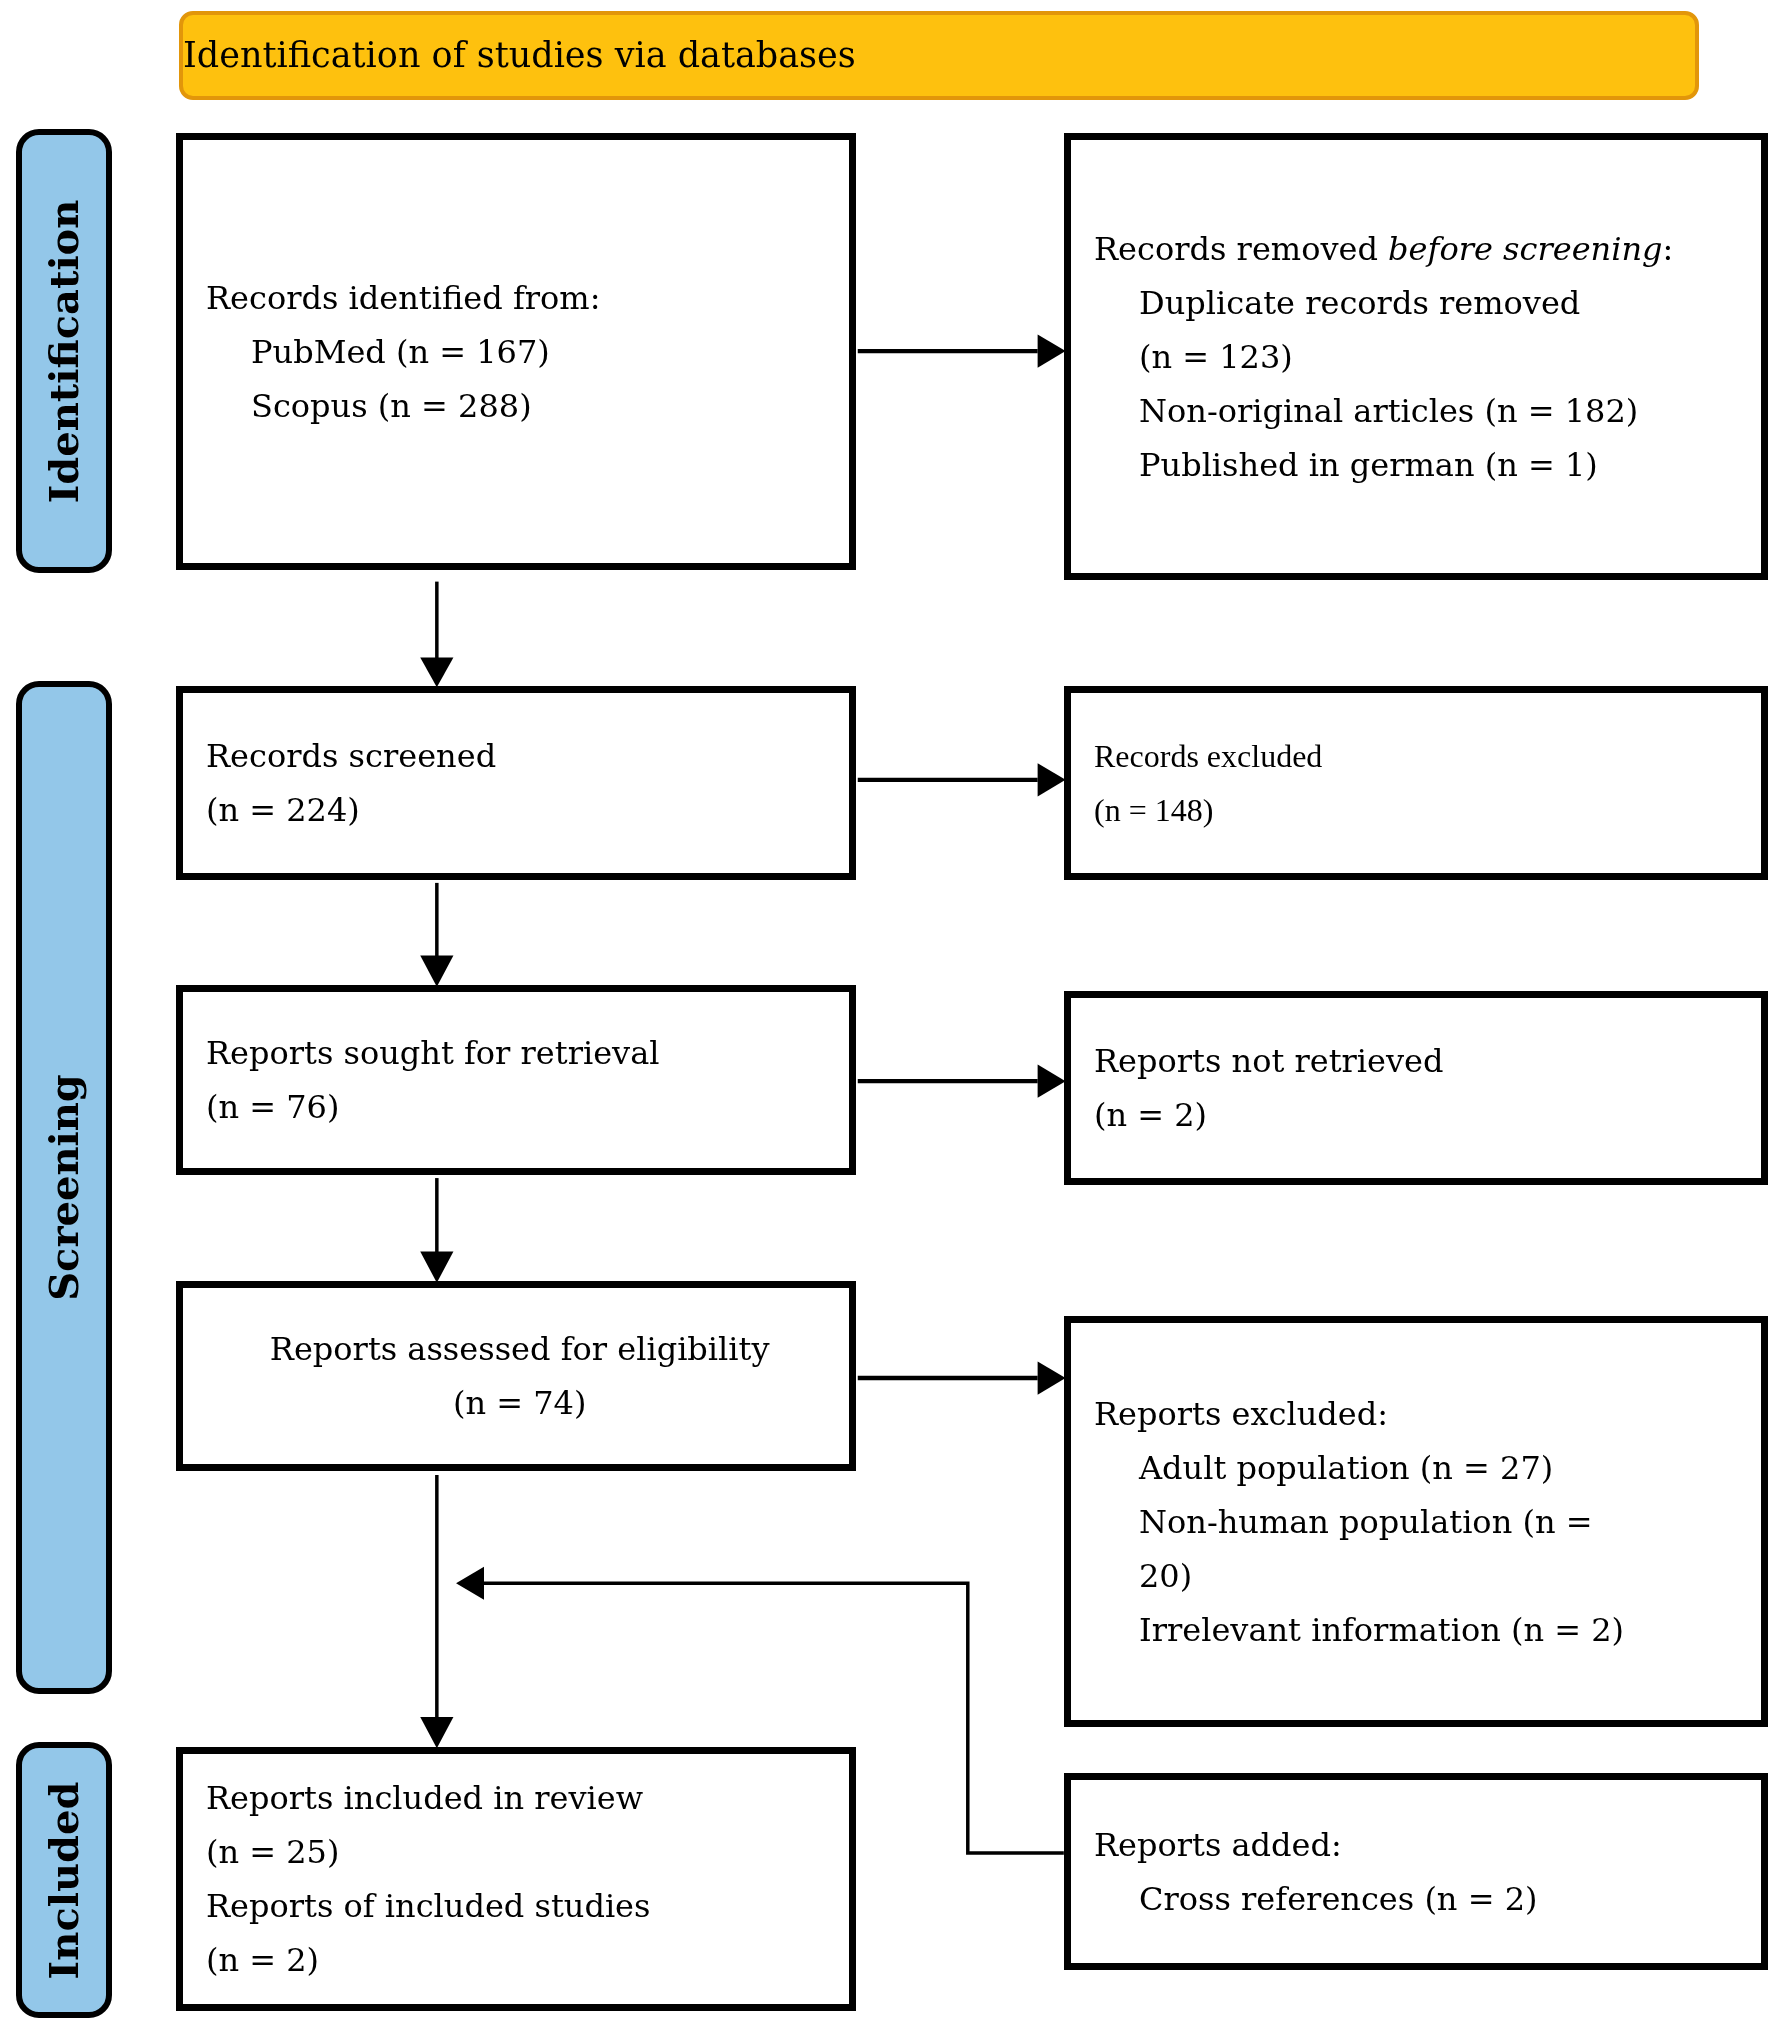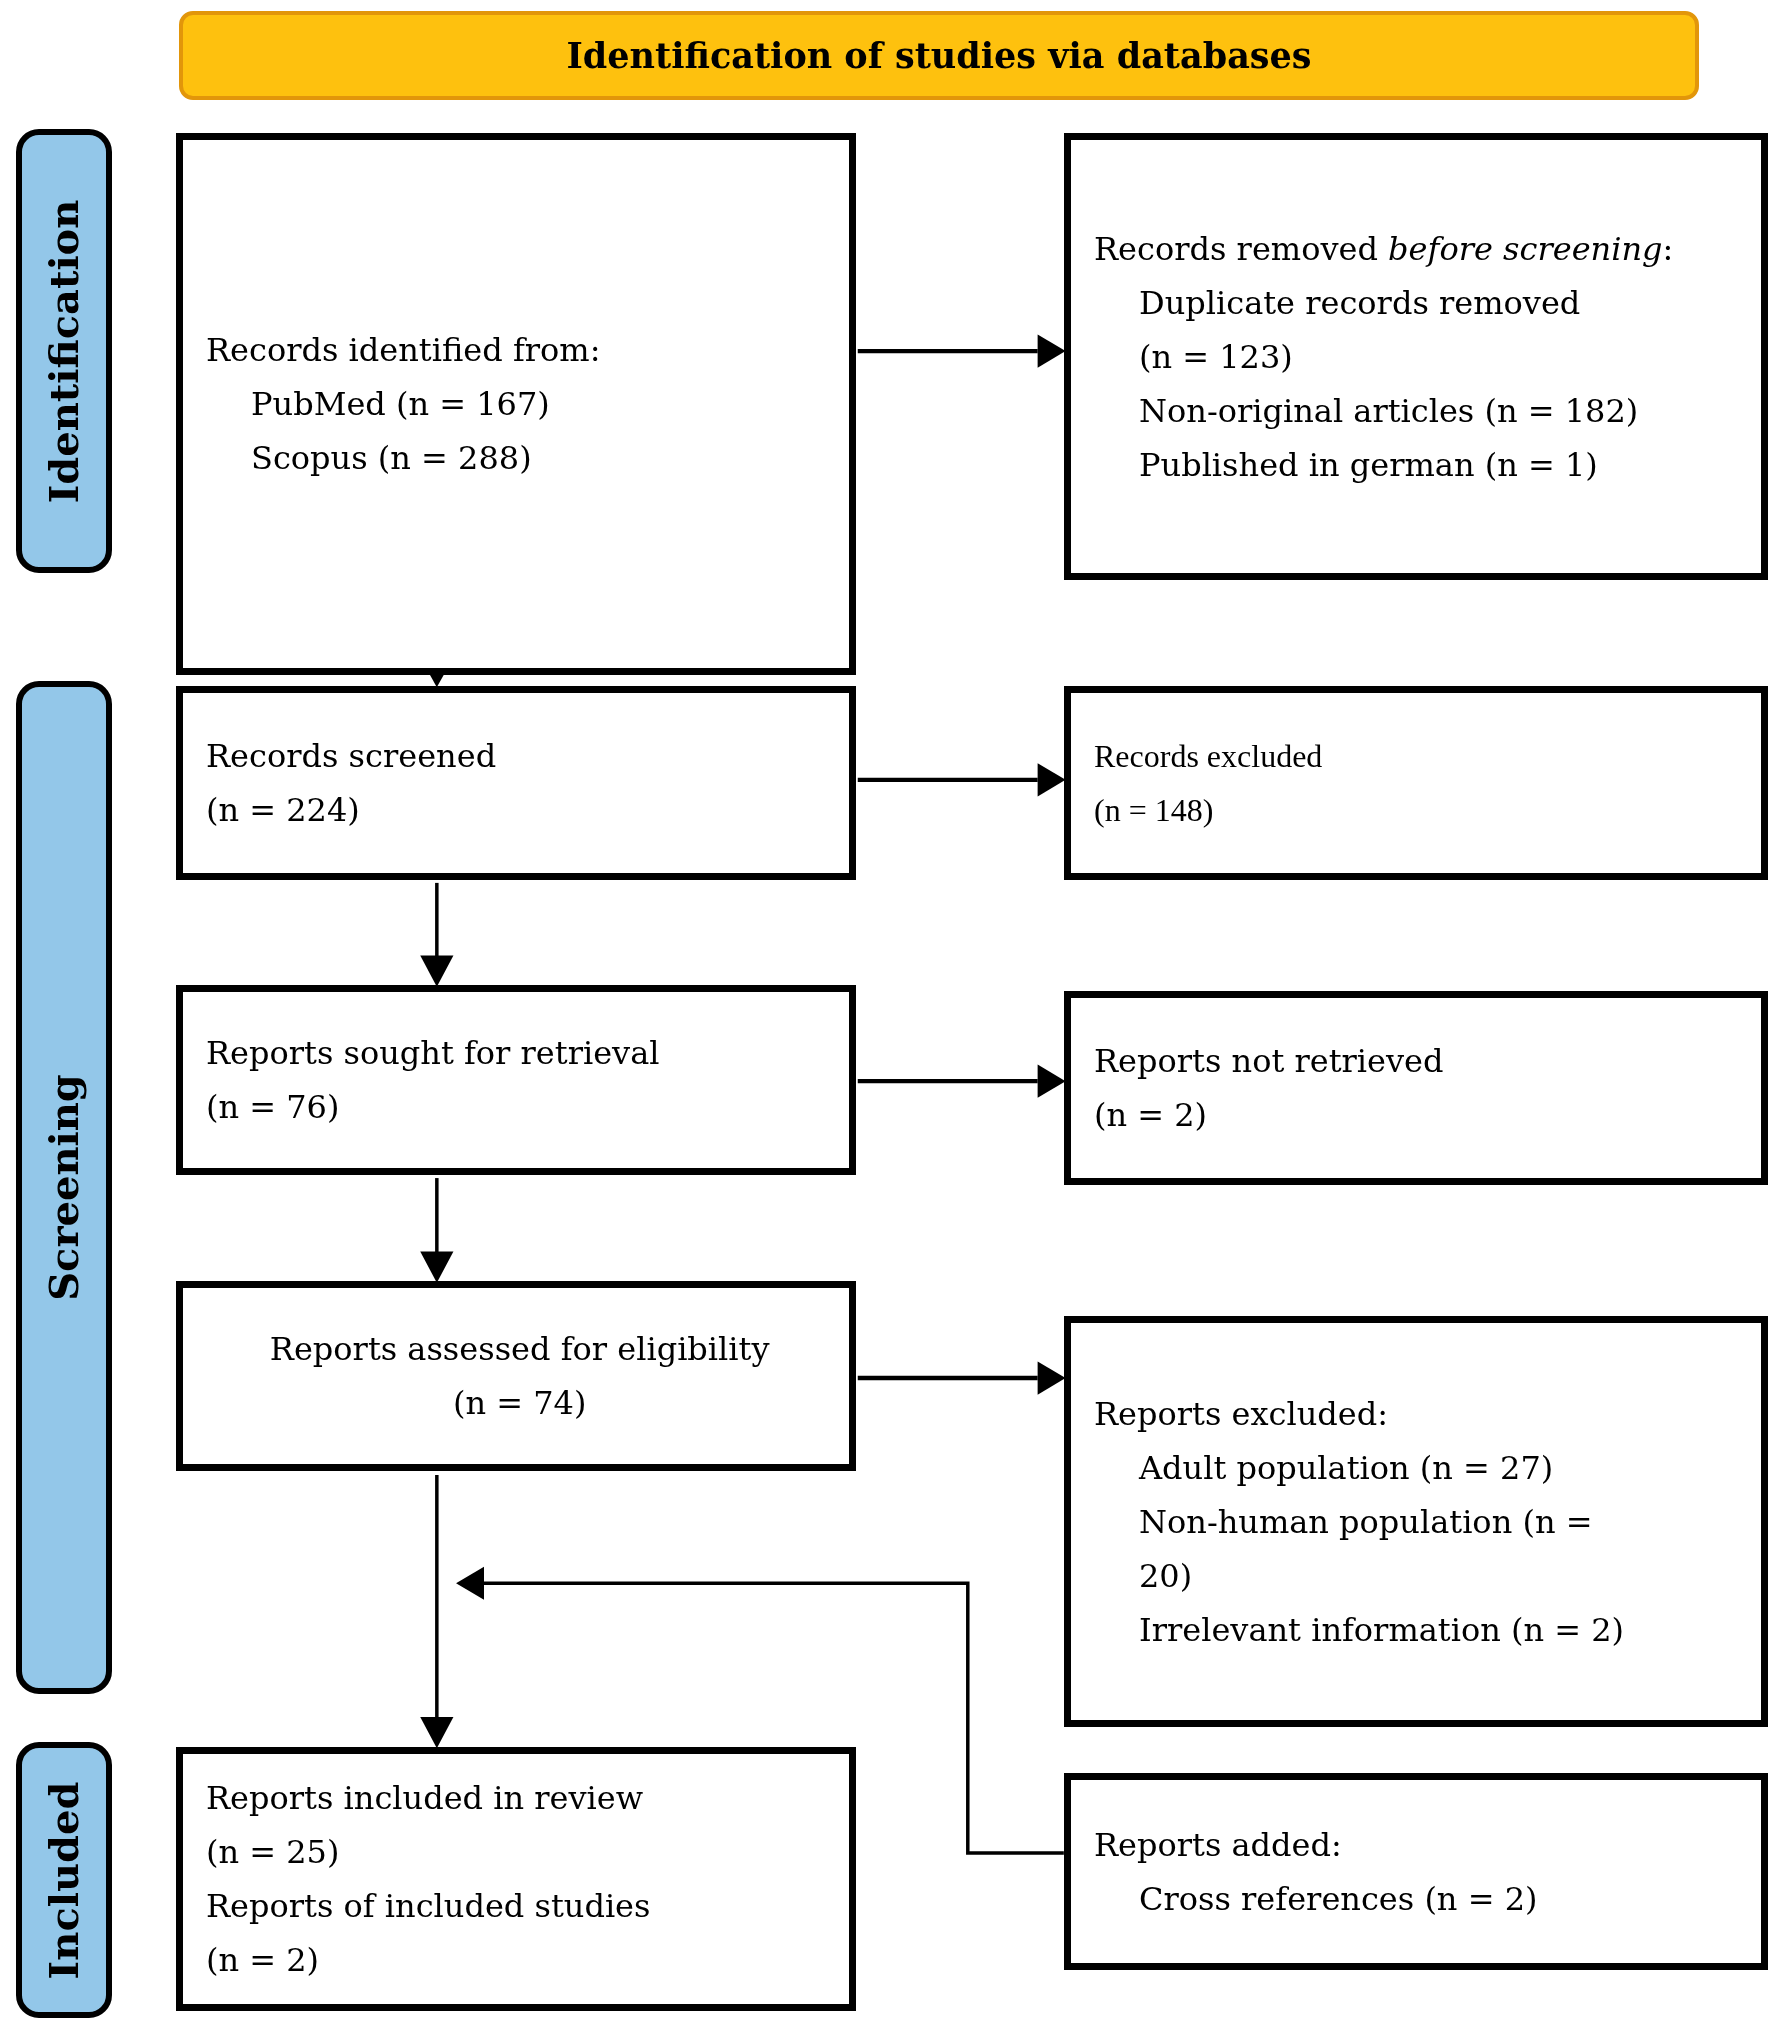--- a/index.html
+++ b/index.html
@@ -17,22 +17,22 @@
     color:#000;
   }
   .canvas{position:absolute;inset:0;}
   svg.arrows{position:absolute;left:0;top:0;pointer-events:none;}
 
   .banner{
     position:absolute;left:179px;top:10.5px;width:1520px;height:89px;
     background:var(--banner-bg);
     border:4.4px solid var(--banner-border);
     border-radius:14px;
-    display:flex;align-items:center;justify-content:center;
-    font-weight:bold;font-size:35px;
+    display:flex;align-items:center;
+    font-weight:normal;font-size:35px;
   }
 
   .stage{
     position:absolute;left:15.7px;width:96px;
     background:var(--stage-bg);
     border:6.1px solid var(--line);
     border-radius:23px;
     display:flex;align-items:center;justify-content:center;
     overflow:hidden;
   }
@@ -50,21 +50,21 @@
     background:var(--box-bg);
     border:7px solid var(--line);
     display:flex;flex-direction:column;justify-content:center;
     padding:0 15.7px 0 23px;
     font-size:32px;
   }
   .fbox .line{line-height:54px;white-space:nowrap;}
   .fbox .indent{padding-left:45px;}
   .italic{font-style:italic;}
 
-  #box-l1{left:176px;top:133px;width:680px;height:542px;}
+  #box-l1{left:176px;top:133px;width:680px;height:437px;}
   #box-l2{left:176px;top:686px;width:680px;height:194px;}
   #box-l3{left:176px;top:985px;width:680px;height:190px;justify-content:center;}
   #box-l4{left:176px;top:1281px;width:680px;height:190px;text-align:center;}
   #box-l5{left:176px;top:1747px;width:680px;height:264px;}
 
   #box-r1{left:1064px;top:133px;width:704px;height:447px;}
   #box-r2{left:1064px;top:686px;width:704px;height:194px;font-family:Liberation Serif, serif;}
   #box-r3{left:1064px;top:991px;width:704px;height:194px;}
   #box-r4{left:1064px;top:1280px;width:704px;height:411px;margin-top:36px;}
   #box-r5{left:1064px;top:1773px;width:704px;height:197px;}

